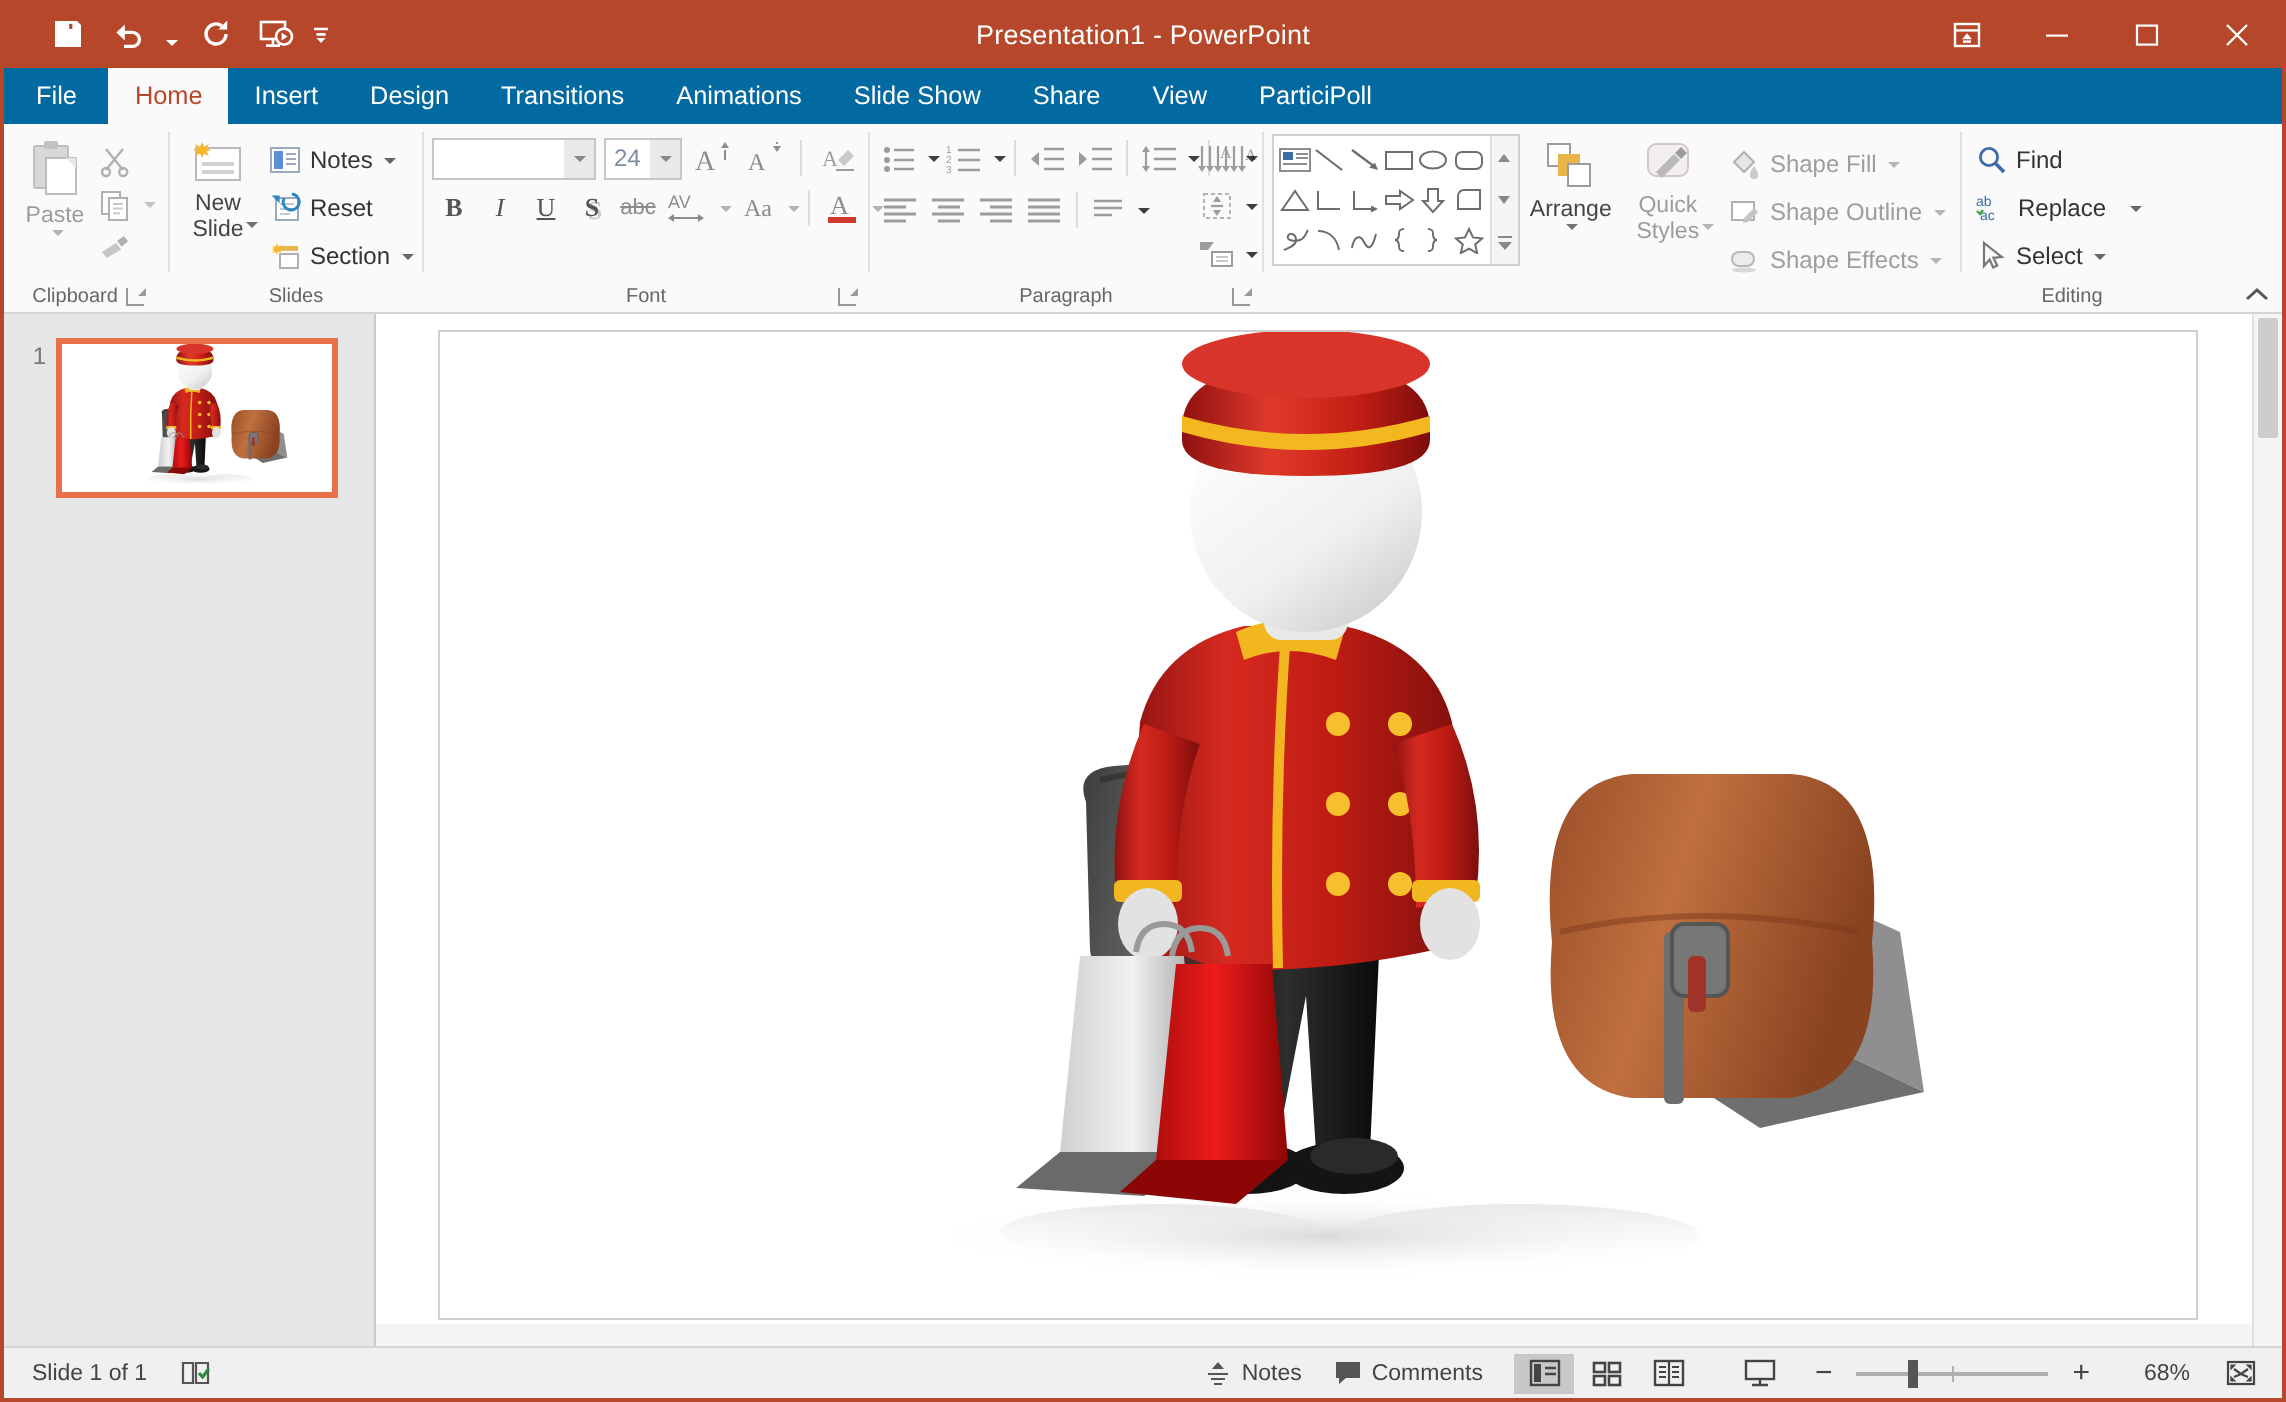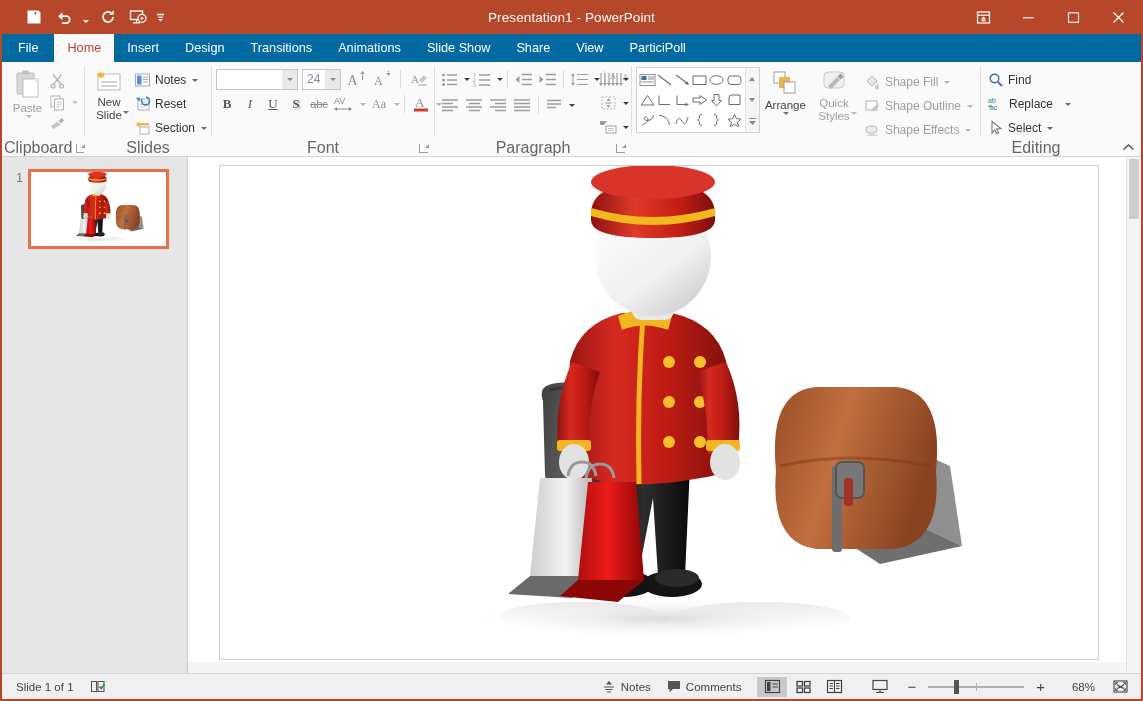--- a/index.html
+++ b/index.html
@@ -66,21 +66,21 @@
   }
 
   
   .ribbon {
     flex: 0 0 94px; background: #fafafa; border-bottom: 1px solid #d4d4d4;
     display: flex; position: relative; padding-left: 2px;
   }
   .rgroup { display: flex; flex-direction: column; position: relative; }
   .rgroup-body { flex: 1; display: flex; align-items: flex-start; padding: 4px 4px 0 4px; }
   .rgroup-label {
-    height: 16px; font-size: 16px; color: #666; text-align: center;
+    height: 16px; font-size: 10px; color: #666; text-align: center;
     display: flex; align-items: center; justify-content: center; gap: 4px; position: relative;
   }
   .rsep { width: 1px; background: #e0e0e0; margin: 4px 0 20px 0; align-self: stretch; }
   .dlg {
     width: 9px; height: 9px; border: 1px solid #9a9a9a; border-top: none; border-right: none;
     position: relative; display: inline-block;
   }
   .dlg:after { content: ""; position: absolute; right: -1px; top: 0px; width: 0; height: 0;
     border-left: 4px solid transparent; border-bottom: 4px solid #9a9a9a; }
 

